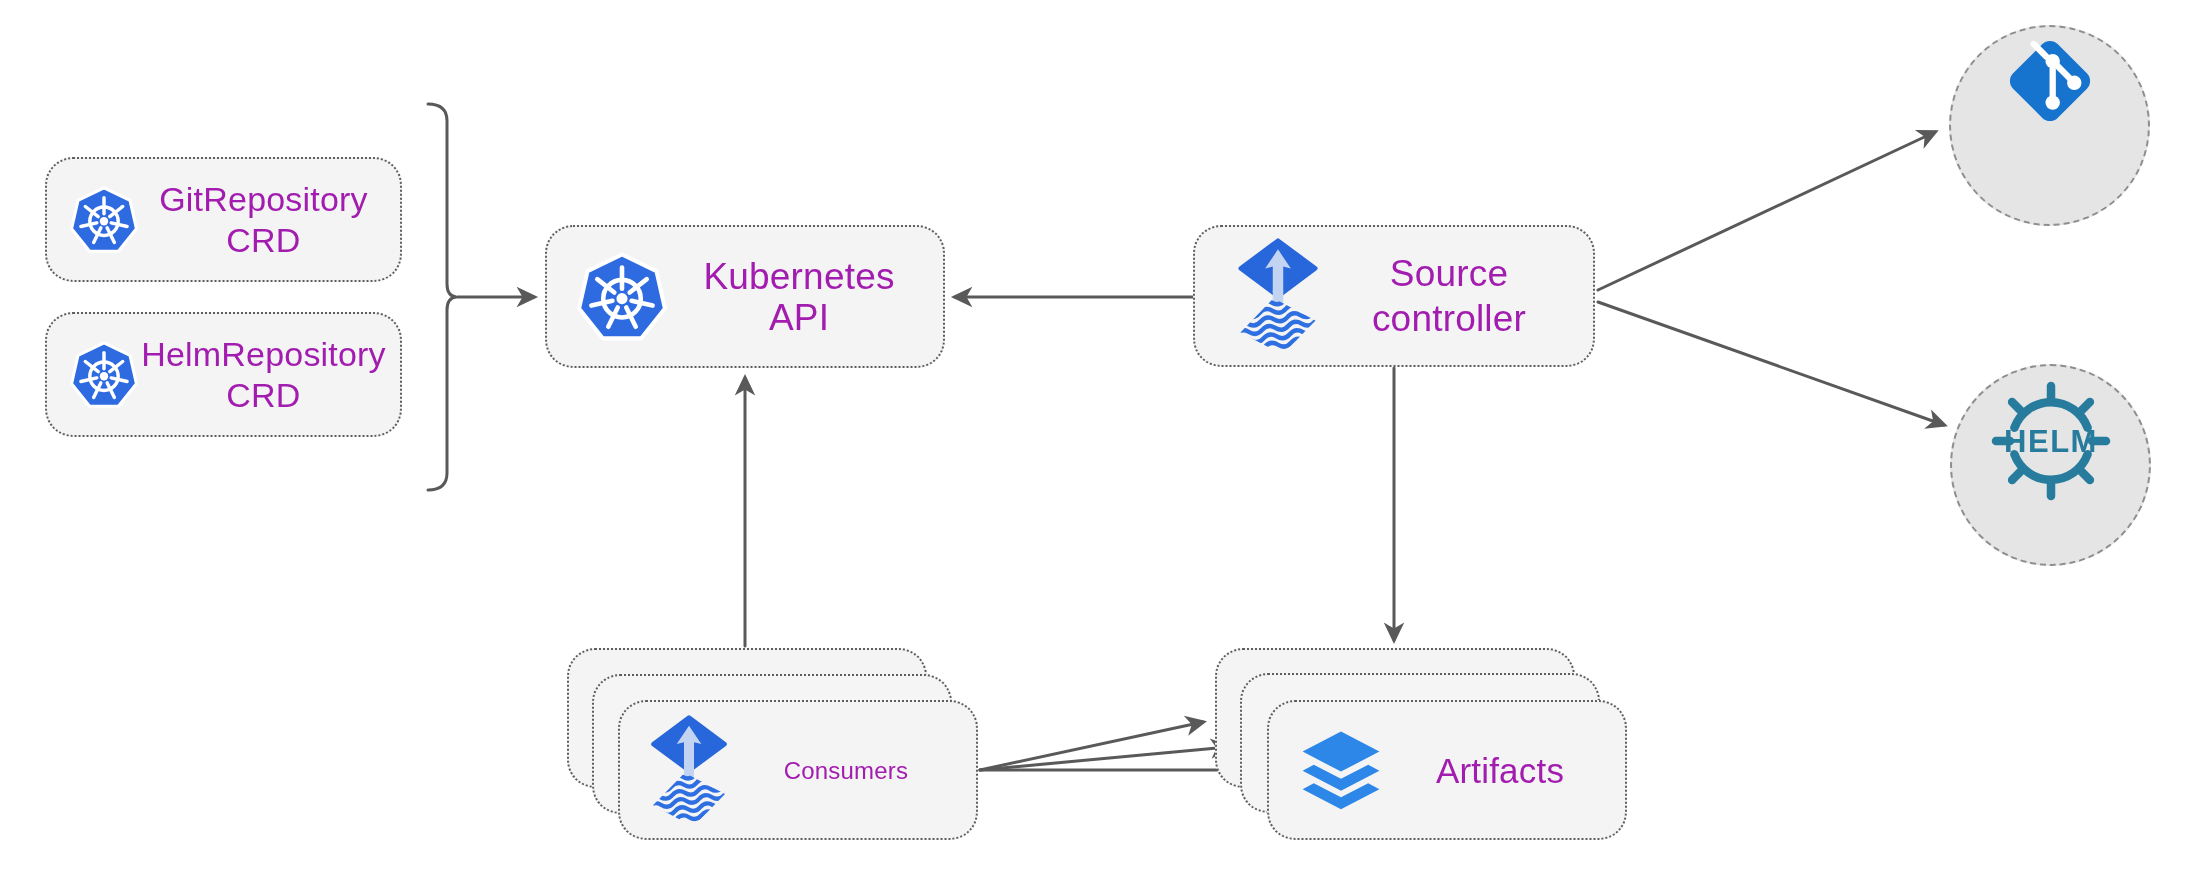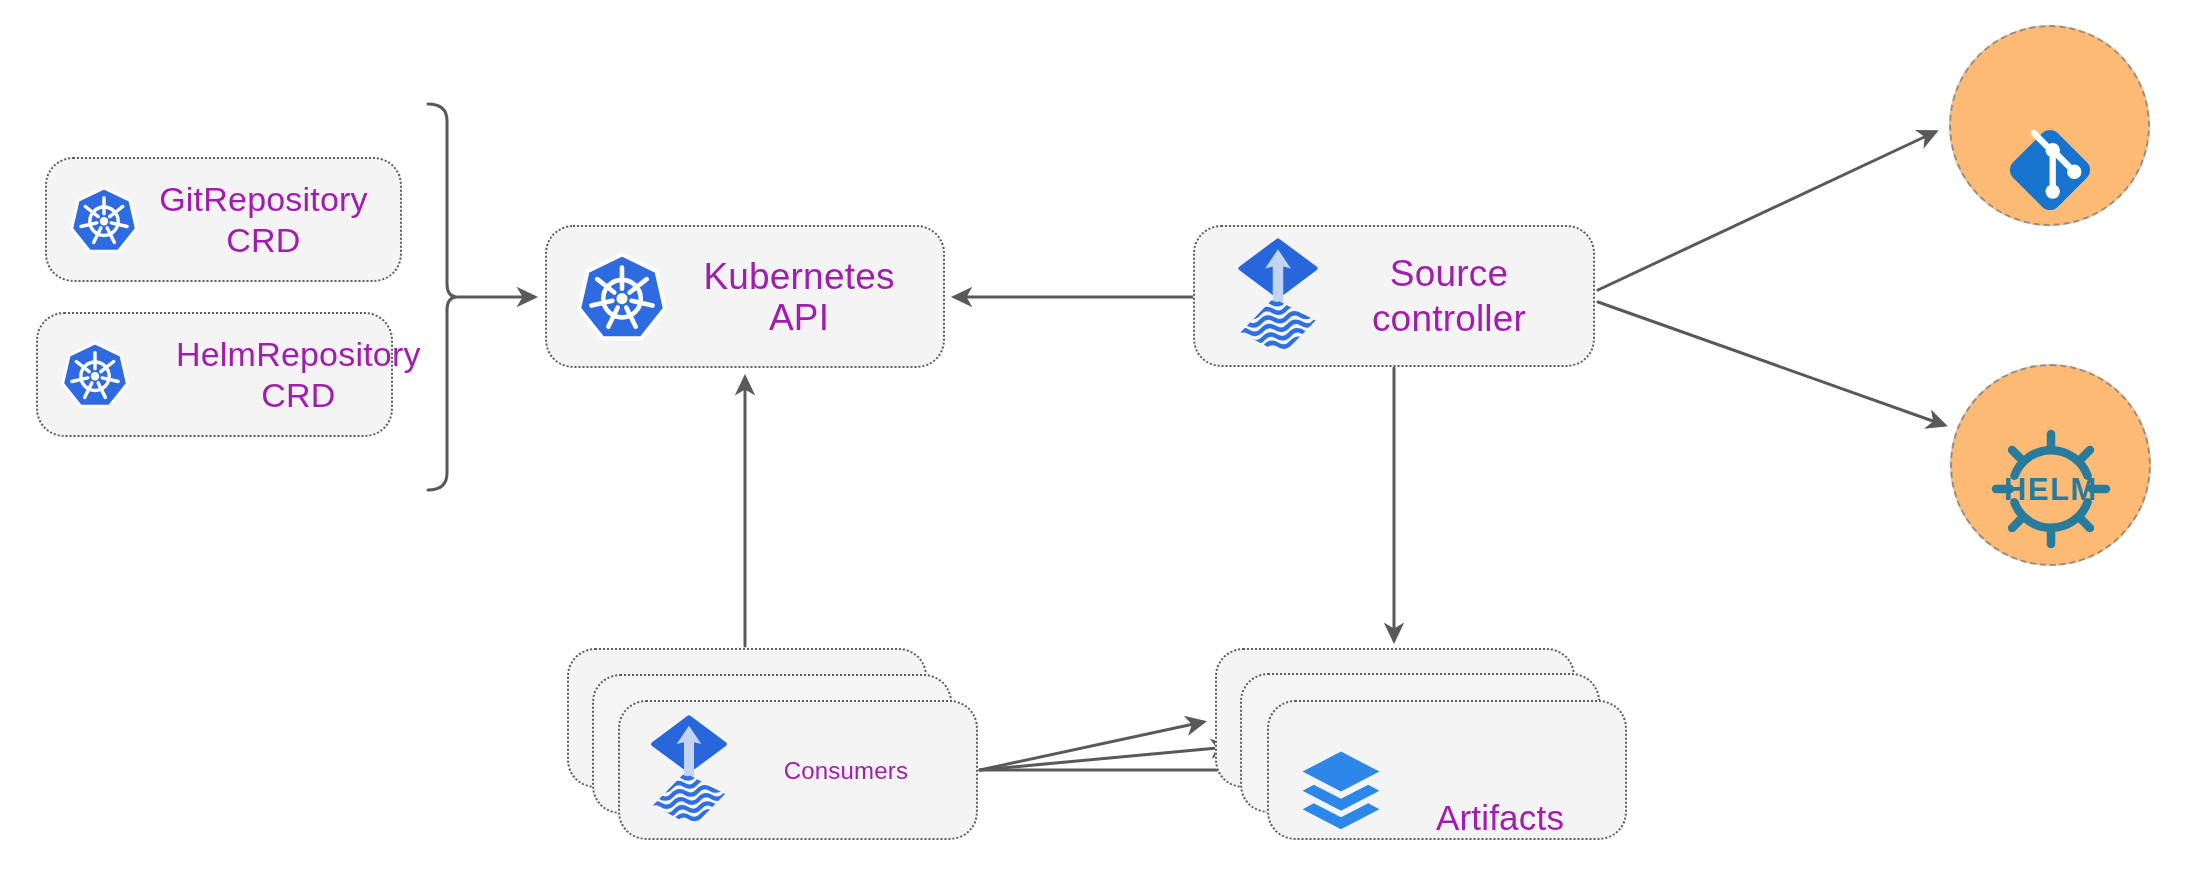--- a/index.html
+++ b/index.html
@@ -31,37 +31,37 @@
   }
   .stackbox{
     position:absolute;
     background:#f4f4f4;
     border:2.6px dotted #5d5d5d;
     border-radius:28px;
     box-sizing:border-box;
   }
   .endpoint{
     position:absolute;
-    background:#fdba74;
+    background:#e5e5e5;
     border:2.6px dashed #8e8e8e;
     border-radius:50%;
     display:flex;
-    align-items:flex-end;
+    align-items:flex-start;
     justify-content:center;
     box-sizing:border-box;
   }
   
   #n-gitrepo  {left:45px;  top:157px; width:357px; height:125px; padding:0 14px 0 20px;}
-  #n-helmrepo {left:36px;  top:312px; width:357px; height:125px; padding:0 14px 0 20px;gap:44px;}
+  #n-helmrepo {left:45px;  top:312px; width:357px; height:125px; padding:0 14px 0 20px;}
   #n-k8sapi   {left:545px; top:225px; width:400px; height:143px; padding:0 16px 0 26px;}
   #n-k8sapi .label{font-size:37px;}
   #n-source   {left:1193px;top:225px; width:402px; height:142px; padding:0 16px 0 40px;}
   #n-source .label{font-size:37px;line-height:45px;}
   #n-consumers-front{left:618px; top:700px; width:360px; height:140px; padding:0 14px 0 28px; display:flex;align-items:center;}
-  #n-artifacts-front{left:1267px;top:700px; width:360px; height:140px; padding:0 14px 0 24px; display:flex;align-items:flex-end;}
+  #n-artifacts-front{left:1267px;top:700px; width:360px; height:140px; padding:0 14px 0 24px; display:flex;align-items:center;}
   #n-consumers-front .label,#n-artifacts-front .label{font-size:35px;}
   #c-git {left:1949px;top:25px; width:201px;height:201px;}
   #c-helm{left:1950px;top:364px;width:201px;height:202px;}
   .icon{flex:0 0 auto;display:block;}
 </style>
 </head>
 <body>
 
 <div class="canvas">
 

